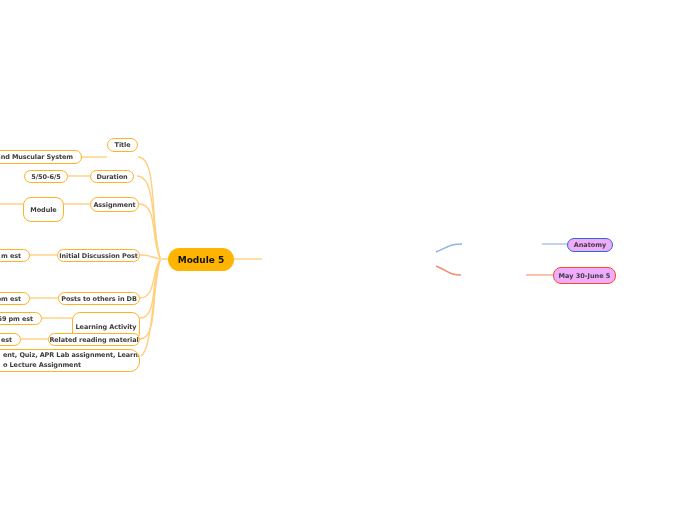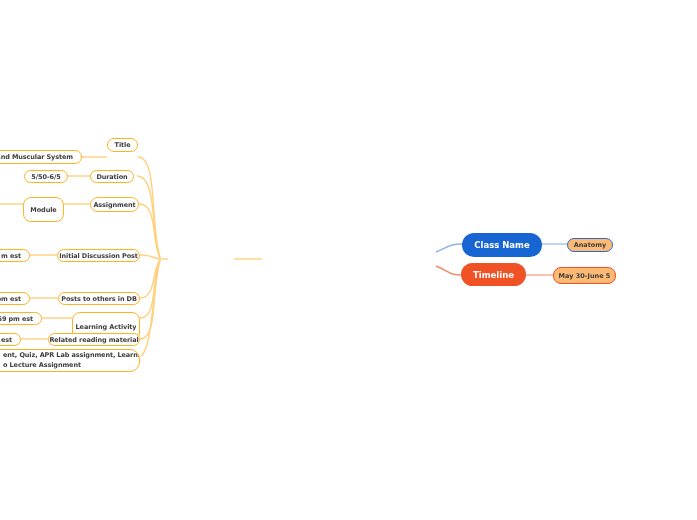--- a/index.html
+++ b/index.html
@@ -30,21 +30,21 @@
   .module5{background:#FFB401;color:#111;font-size:9px;}
   .classname{background:#1765D3;color:#fff;font-size:8.5px;}
   .timeline{background:#F05225;color:#fff;font-size:8.5px;}
   .root{
     position:absolute;box-sizing:border-box;background:#fff;
     border:2px solid #7FACE3;border-radius:14px;
     display:flex;align-items:center;justify-content:center;
     font-weight:700;font-size:11.5px;color:#1c1c1c;white-space:nowrap;
   }
   .rchild{
-    position:absolute;box-sizing:border-box;background:#fdba74;border-radius:8px;
+    position:absolute;box-sizing:border-box;background:#f0abfc;border-radius:8px;
     display:flex;align-items:center;justify-content:center;
     font-weight:700;font-size:6.5px;color:#3d3d3d;white-space:nowrap;
   }
   .rchild.blue{border:1.5px solid #2A6BCB;}
   .rchild.red{border:1.5px solid #F05225;}
 </style>
 </head>
 <body>
 
 <div class="canvas">
@@ -105,23 +105,22 @@
 
   <div class="lnode" style="left:72px;top:312px;width:68px;height:29px">Learning Activity</div>
 
   <div class="lnode" style="left:48px;top:333px;width:92px;height:13px">Related reading material</div>
 
   <div class="lnode bignode" style="left:-60px;top:349px;width:200px;height:23px">
     <span>ent, Quiz, APR Lab assignment, Learning</span>
     <span>o Lecture Assignment</span>
   </div>
 
+  <div class="pill module5" style="left:168px;top:248px;width:66px;height:23px">Module 5</div>
 
 
-  <div class="pill classname" style="left:462px;top:233px;width:80px;height:24px">Class Name</div>
 
   <div class="rchild blue" style="left:567px;top:238px;width:46px;height:14px">Anatomy</div>
 
-  <div class="pill timeline" style="left:461px;top:263px;width:65px;height:23px">Timeline</div>
 
   <div class="rchild red" style="left:553px;top:267px;width:63px;height:17px">May 30-June 5</div>
 
 </div>
 
 </body></html>

